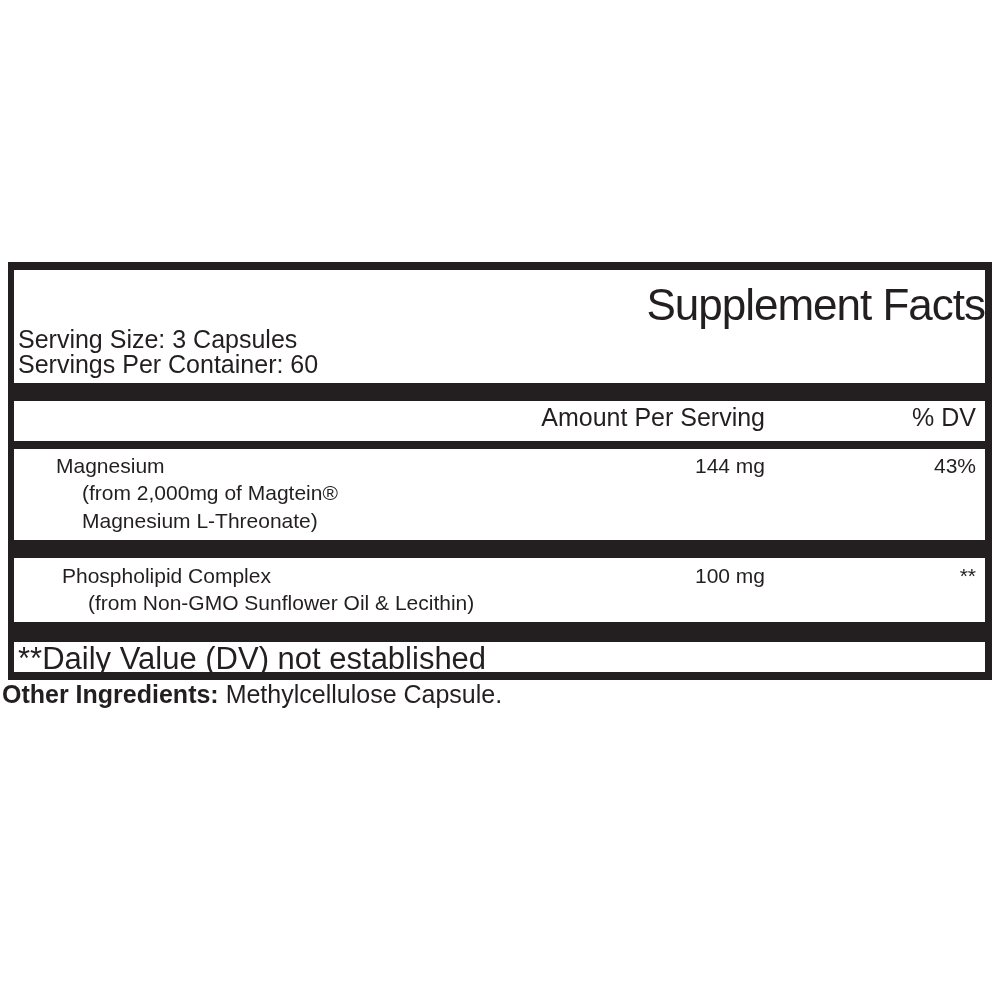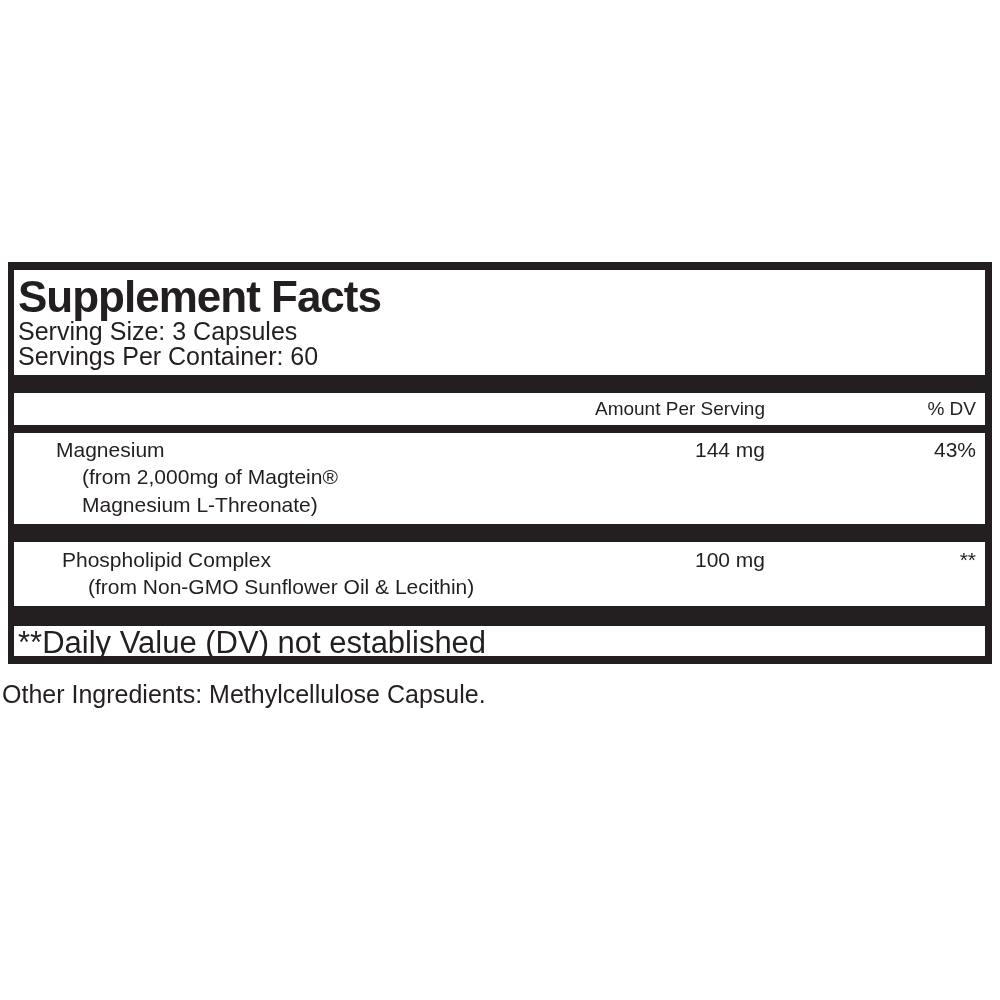--- a/index.html
+++ b/index.html
@@ -23,47 +23,48 @@
     position: absolute;
     left: 8px; top: 262px;
     width: 984px;
     border: 7px solid var(--ink);
     border-top-width: 8px;
     border-bottom-width: 8px;
     border-left-width: 6px;
     background: var(--background);
   }
   .sf-title {
-    margin-top: 5px;
+    margin-top: 13px;
     padding-left: 4px;
     font-size: 44px;
     line-height: 44px;
-    font-weight: bold;
+    font-weight: normal;
     letter-spacing: -1px;
     white-space: nowrap;
+    text-align: right;
   }
   .sf-serving-block {
     margin-top: 0;
     padding-left: 4px;
     font-size: 25px;
     line-height: 25px;
   }
   .sf-serving-block .line { line-height: 25px; }
   .bar {
     width: 100%;
     background: var(--ink);
   }
   .bar-1 { height: 18px; margin-top: 6px; }
   .bar-2 { height: 8px; }
   .bar-3 { height: 18px; }
   .bar-4 { height: 20px; }
   .col-header-row {
     position: relative;
-    height: 32px;
-    font-size: 19px;
+    height: 40px;
+    font-size: 25px;
     line-height: 32px;
   }
   .amount-col {
     position: absolute;
     top: 0;
     right: 220px;
     white-space: nowrap;
   }
   .dv-col {
     position: absolute;
@@ -95,21 +96,21 @@
     line-height: 26px;
     white-space: nowrap;
   }
   .other-ingredients {
     position: absolute;
     left: 2px; top: 680px;
     font-size: 25px;
     line-height: 28px;
     white-space: nowrap;
   }
-  .other-ingredients .oi-label { font-weight: normal; }
+  .other-ingredients .oi-label { font-weight: bold; }
 </style>
 </head>
 <body>
 
 <div class="canvas">
 
   <div class="sf-box">
 
     <div class="sf-title">Supplement Facts</div>
 

